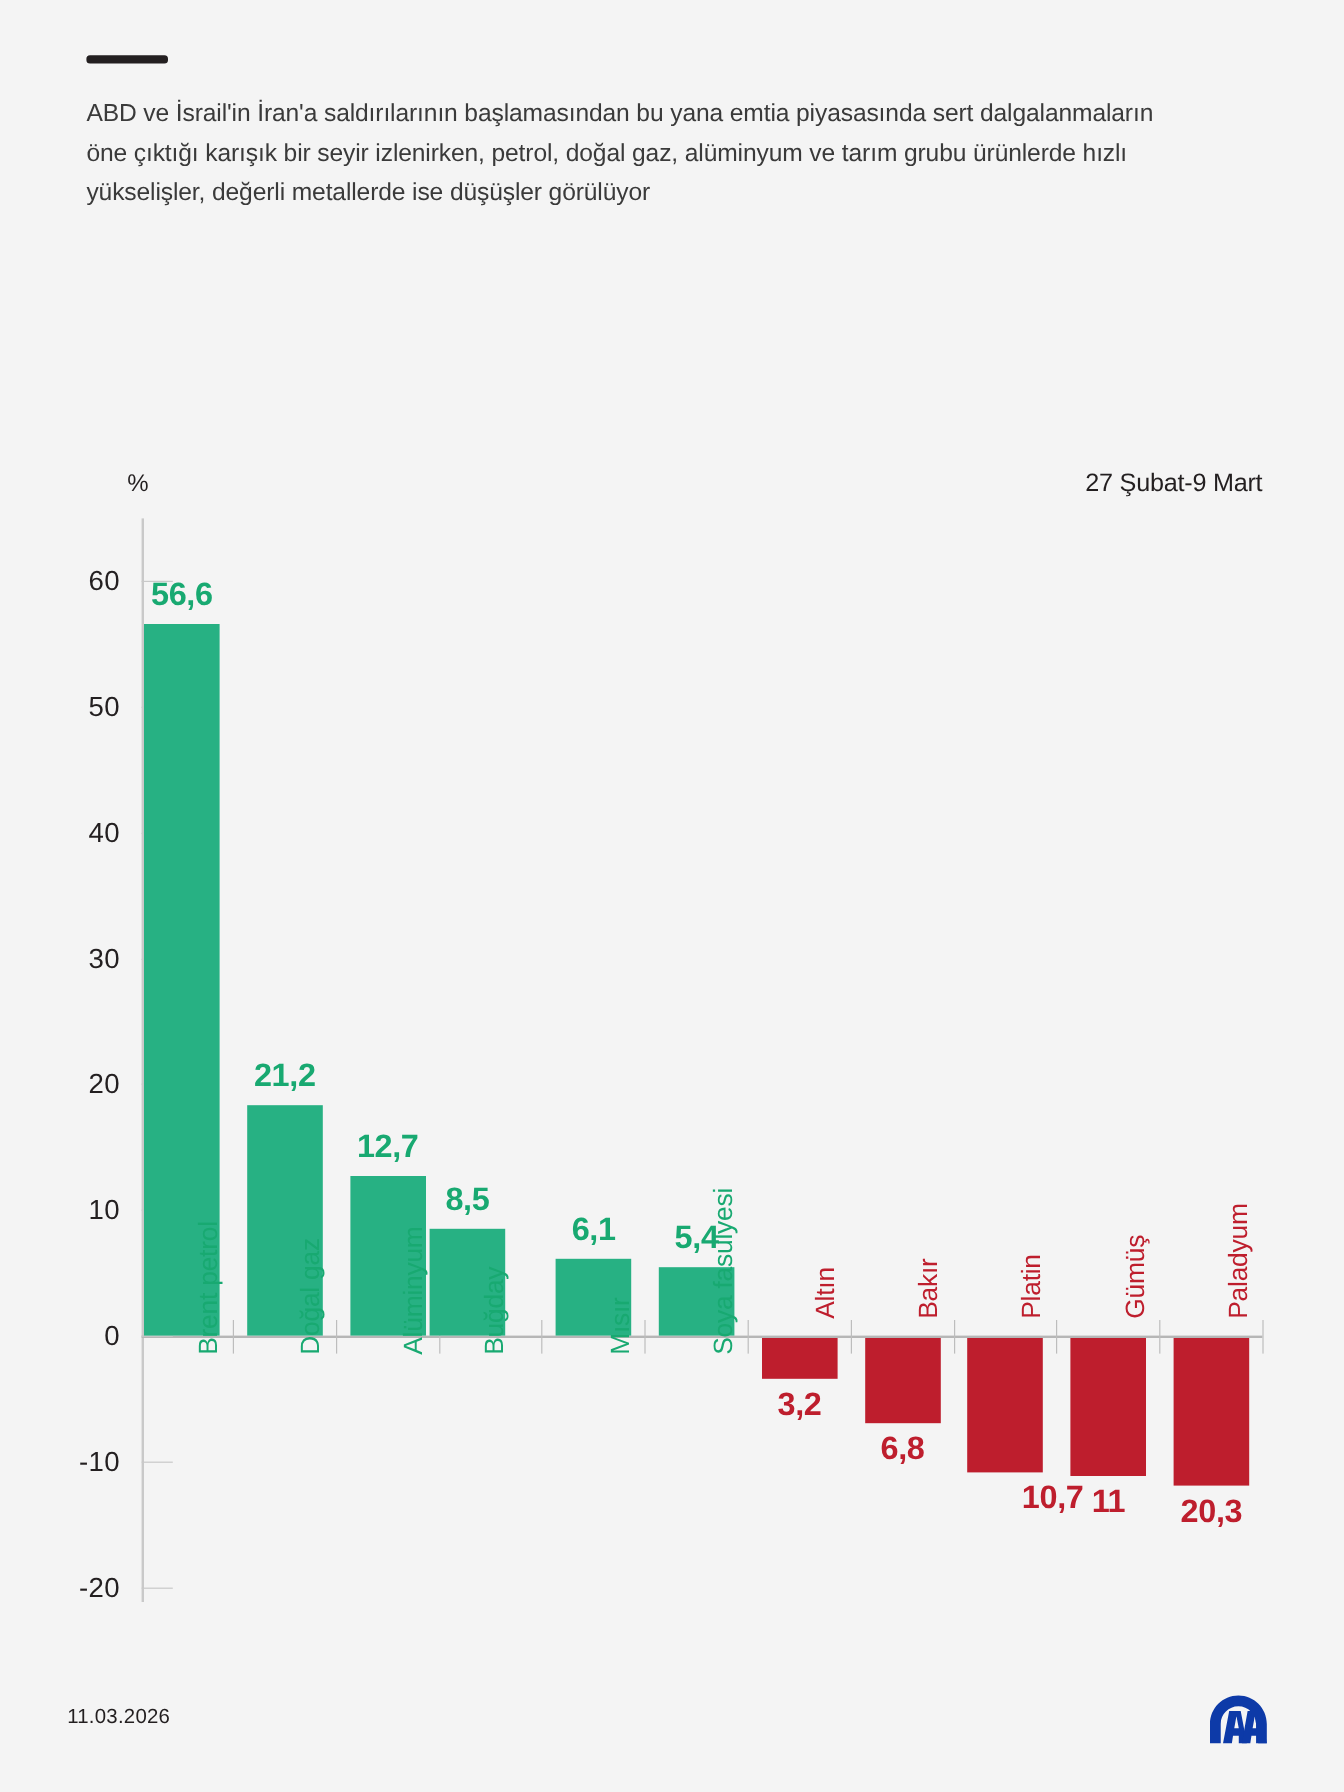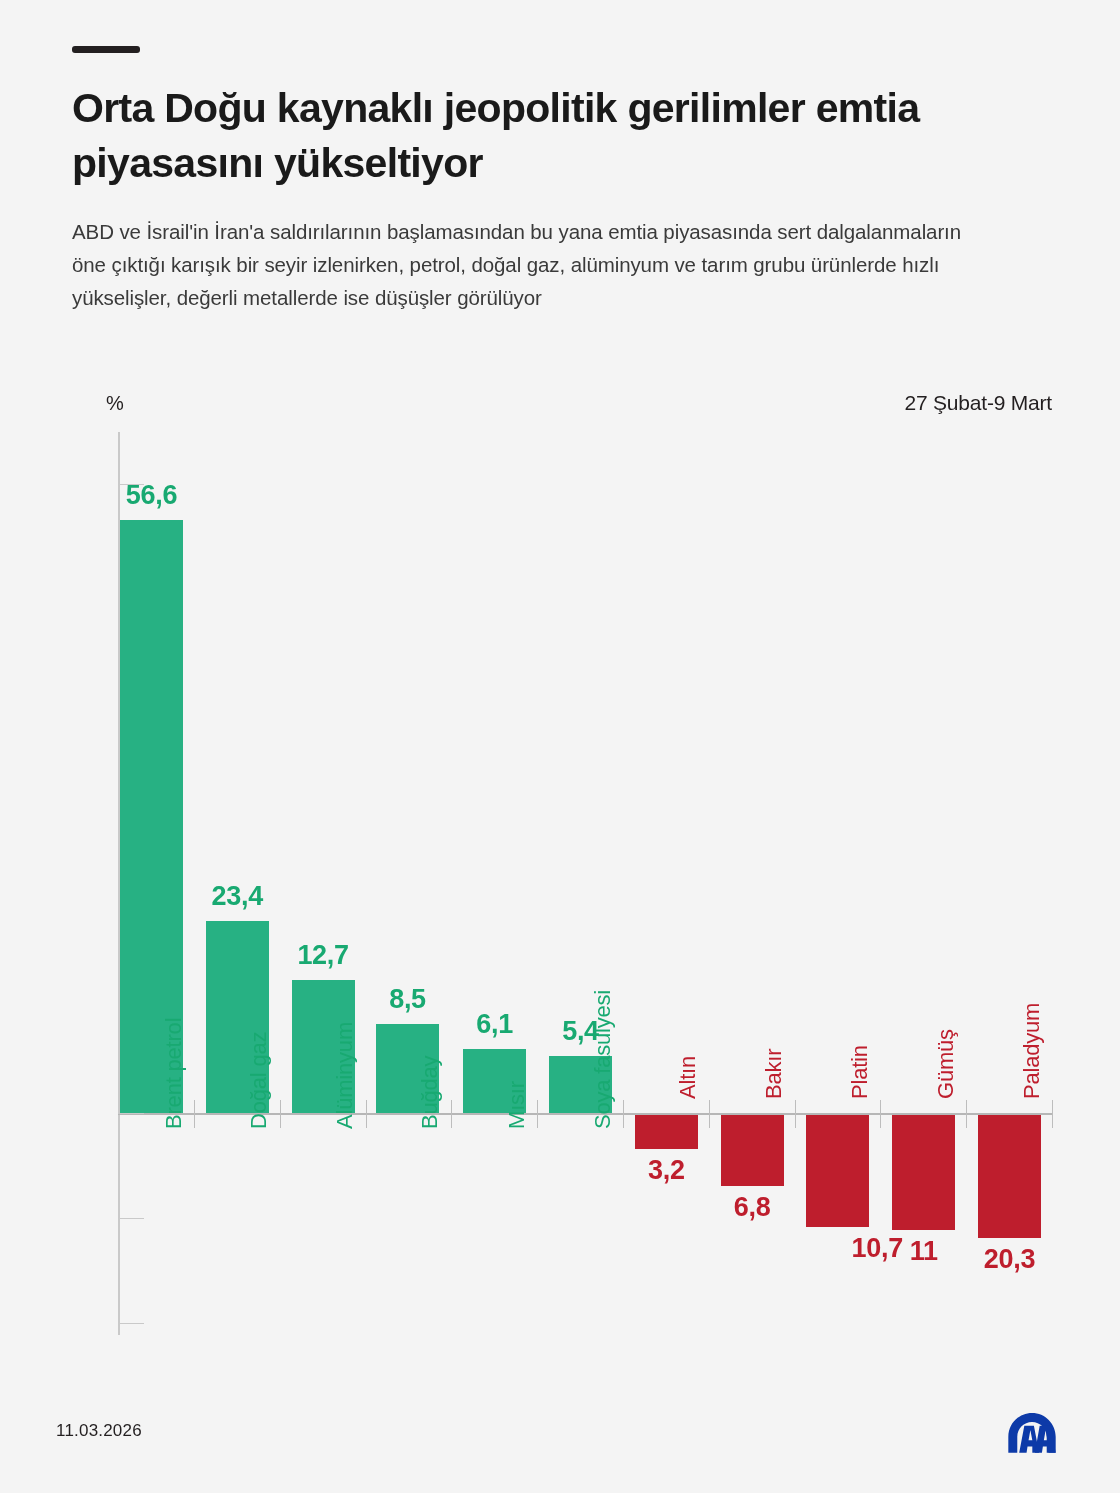--- a/index.html
+++ b/index.html
@@ -144,30 +144,40 @@
     position:absolute;
     right:56px; top:1404px;
     width:64px; height:64px;
   }
 </style>
 </head>
 <body>
 
 <div id="header">
   <div id="rule"></div>
-  <h1 id="title">Orta Doğu kaynaklı jeopolitik gerilimler emtia piyasasını yükseltiyor</h1>
   <p id="subtitle">ABD ve İsrail'in İran'a saldırılarının başlamasından bu yana emtia piyasasında sert dalgalanmaların öne çıktığı karışık bir seyir izlenirken, petrol, doğal gaz, alüminyum ve tarım grubu ürünlerde hızlı yükselişler, değerli metallerde ise düşüşler görülüyor</p>
 </div>
 
 <div id="range-note">27 Şubat-9 Mart</div>
 
 <div id="chart">
   <div id="pct-sign">%</div>
   <div id="axis-line"></div>
   <div id="zero-line"></div>
+  <div id="y-labels">
+      <div class="y-label" style="top: 484.2px;">60</div>
+      <div class="y-label" style="top: 589px;">50</div>
+      <div class="y-label" style="top: 693.8px;">40</div>
+      <div class="y-label" style="top: 798.6px;">30</div>
+      <div class="y-label" style="top: 903.4px;">20</div>
+      <div class="y-label" style="top: 1008.2px;">10</div>
+      <div class="y-label" style="top: 1113px;">0</div>
+      <div class="y-label" style="top: 1217.8px;">-10</div>
+      <div class="y-label" style="top: 1322.6px;">-20</div>
+    </div>
 <div class="y-tick" style="top: 484.2px;"></div>
     <div class="y-tick" style="top: 589px;"></div>
     <div class="y-tick" style="top: 693.8px;"></div>
     <div class="y-tick" style="top: 798.6px;"></div>
     <div class="y-tick" style="top: 903.4px;"></div>
     <div class="y-tick" style="top: 1008.2px;"></div>
     <div class="y-tick" style="top: 1113px;"></div>
     <div class="y-tick" style="top: 1217.8px;"></div>
     <div class="y-tick" style="top: 1322.6px;"></div>
     <div class="x-tick" style="left: 194px;"></div>
@@ -184,29 +194,29 @@
   </div>
 
 <div id="bars">
     <div class="bar-group" style="left: 120px; width: 63px;">
       <div class="bar pos" style="top: 519.832px; height: 593.168px; background: rgb(39, 177, 131);"></div>
       <div class="value pos" style="left: -33.5px; top: 479.832px;">56,6</div>
       <div class="cat pos" style="left: 40.5px; top: 1129px;">Brent petrol</div>
     </div>
     <div class="bar-group" style="left: 205.8px; width: 63px;">
       <div class="bar pos" style="top: 921.216px; height: 191.784px; background: rgb(39, 177, 131);"></div>
-      <div class="value pos" style="left: -33.5px; top: 881.216px;">23,4</div>
+      <div class="value pos" style="left: -33.5px; top: 881.216px;">21,2</div>
       <div class="cat pos" style="left: 40.5px; top: 1129px;">Doğal gaz</div>
     </div>
     <div class="bar-group" style="left: 291.6px; width: 63px;">
       <div class="bar pos" style="top: 979.904px; height: 133.096px; background: rgb(39, 177, 131);"></div>
       <div class="value pos" style="left: -33.5px; top: 939.904px;">12,7</div>
       <div class="cat pos" style="left: 40.5px; top: 1129px;">Alüminyum</div>
     </div>
-    <div class="bar-group" style="left: 376px; width: 63px;">
+    <div class="bar-group" style="left: 358px; width: 63px;">
       <div class="bar pos" style="top: 1023.92px; height: 89.08px; background: rgb(39, 177, 131);"></div>
       <div class="value pos" style="left: -33.5px; top: 983.92px;">8,5</div>
       <div class="cat pos" style="left: 40.5px; top: 1129px;">Buğday</div>
     </div>
     <div class="bar-group" style="left: 463.2px; width: 63px;">
       <div class="bar pos" style="top: 1049.07px; height: 63.928px; background: rgb(39, 177, 131);"></div>
       <div class="value pos" style="left: -33.5px; top: 1009.07px;">6,1</div>
       <div class="cat pos" style="left: 40.5px; top: 1129px;">Mısır</div>
     </div>
     <div class="bar-group" style="left: 549px; width: 63px;">

